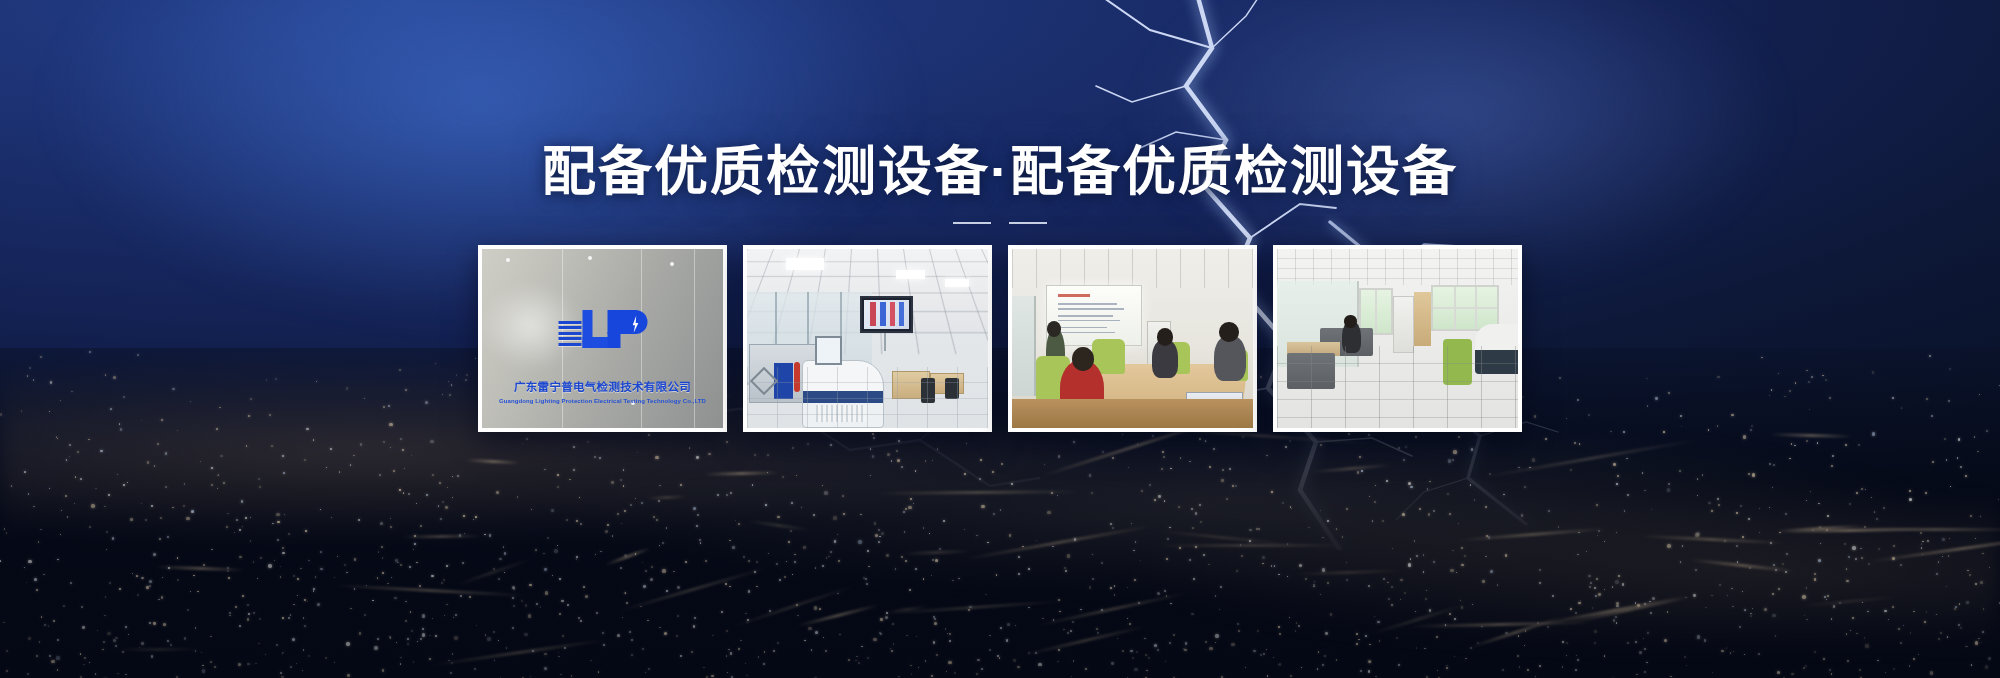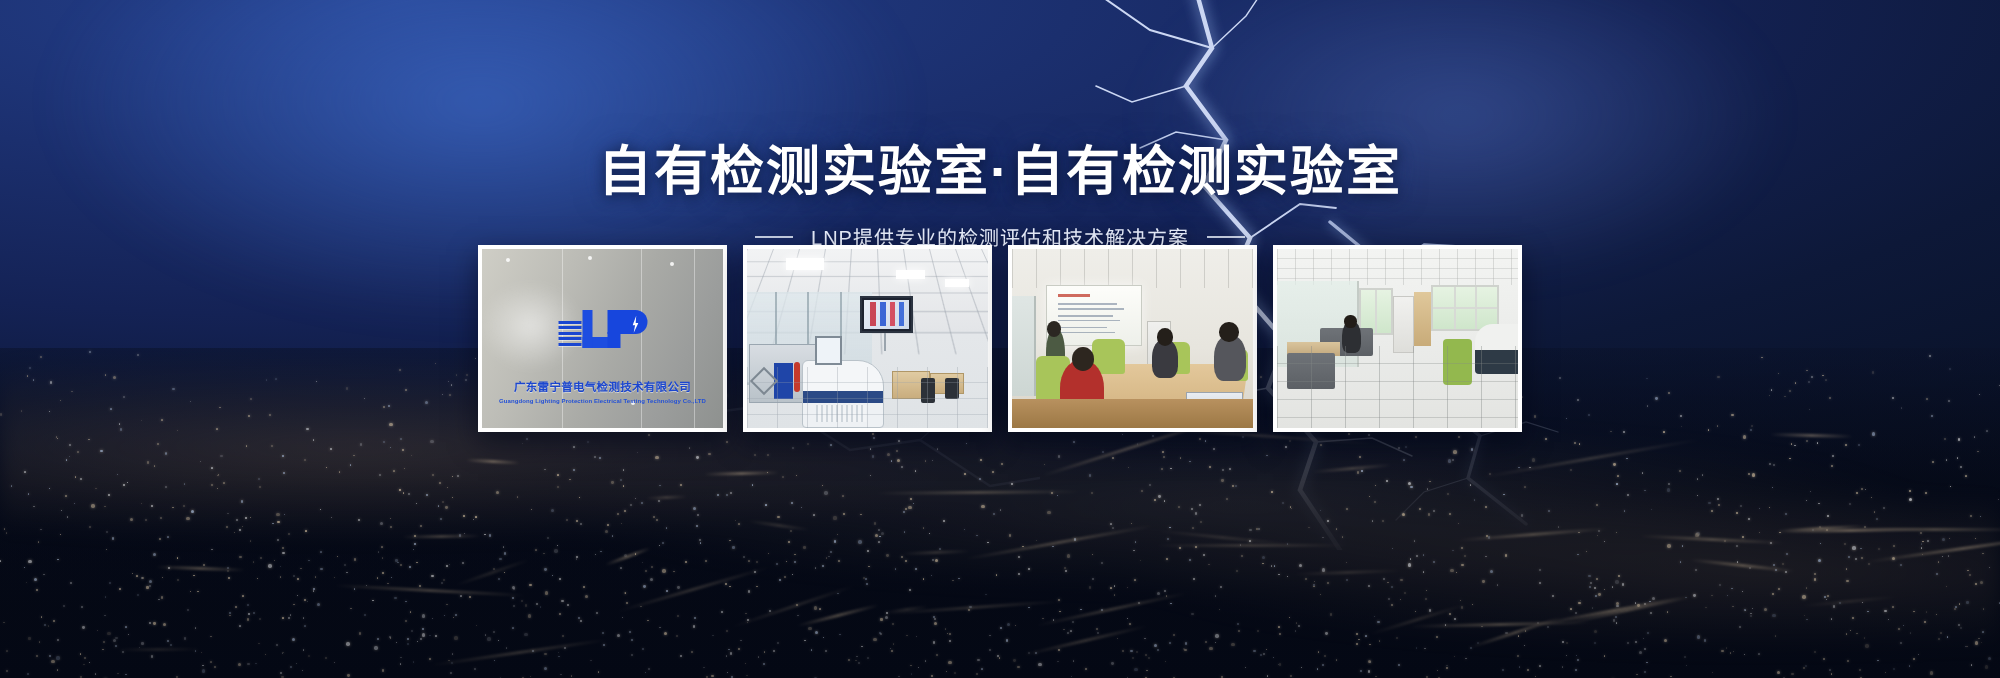--- a/index.html
+++ b/index.html
@@ -1761,25 +1761,24 @@
         <span class="streak" style="left:39.8%;top:80.7%;width:84px;opacity:0.64;transform:rotate(-14.2deg)"></span>
         <span class="streak" style="left:76.9%;top:79.1%;width:152px;opacity:0.68;transform:rotate(-10.5deg)"></span>
         <span class="streak" style="left:30.7%;top:72.8%;width:158px;opacity:0.35;transform:rotate(-16.2deg)"></span>
         <span class="streak" style="left:35.2%;top:37.7%;width:75px;opacity:0.60;transform:rotate(-1.3deg)"></span>
         <span class="streak" style="left:74.0%;top:33.1%;width:221px;opacity:0.30;transform:rotate(-9.8deg)"></span>
         <span class="streak" style="left:84.5%;top:65.4%;width:105px;opacity:0.61;transform:rotate(6.1deg)"></span>
       </div>
     <div class="veil"></div>
   </div>
 
-  <h1 class="headline">自有检测实验室·自有检测实验室</h1>
+  <h1 class="headline">配备优质检测设备·配备优质检测设备</h1>
 
   <div class="subline">
     <span class="dash"></span>
-    <span>LNP提供专业的检测评估和技术解决方案</span>
     <span class="dash"></span>
   </div>
 
   <div class="cards">
 
     <div class="card">
       <div class="photo p1">
         <div class="sheen"></div>
         <div class="seam" style="left:33%"></div>
         <div class="seam" style="left:66%"></div>

